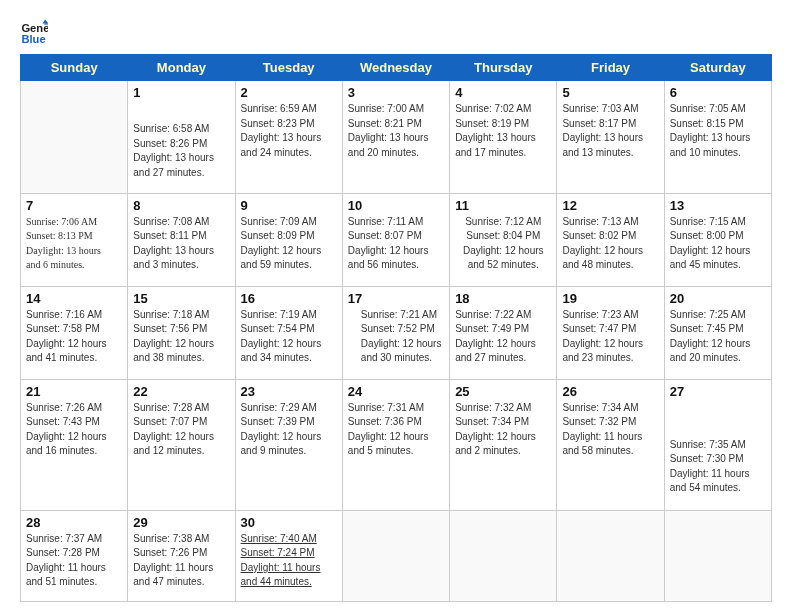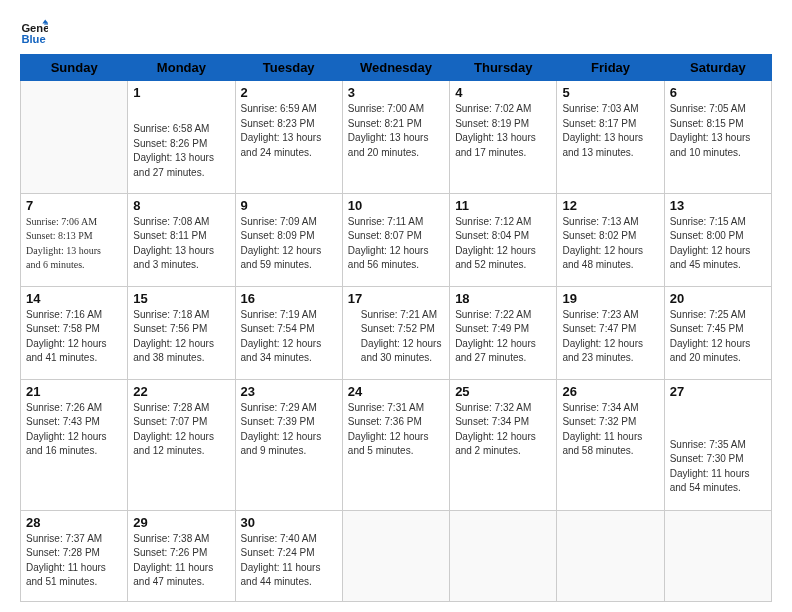--- a/index.html
+++ b/index.html
@@ -47,21 +47,21 @@
     }
     .calendar {
       flex: 1;
       border: 1px solid #ccc;
       border-collapse: collapse;
       width: 100%;
       table-layout: fixed;
     }
     .calendar th {
       background: #1565c0;
-      color: #000000;
+      color: #fef9c3;
       text-align: center;
       font-size: 13px;
       font-weight: bold;
       padding: 5px 2px;
       border: 1px solid #1565c0;
     }
     .calendar td {
       border: 1px solid #ccc;
       vertical-align: top;
       padding: 4px 5px;
@@ -194,21 +194,21 @@
           </td>
           <td>
             <span class="day-num">10</span>
             <div class="day-info" style="white-space: pre-line;">Sunrise: 7:11 AM
 Sunset: 8:07 PM
 Daylight: 12 hours
 and 56 minutes.</div>
           </td>
           <td>
             <span class="day-num">11</span>
-            <div class="day-info" style="white-space: pre-line;">Sunrise: 7:12 AM
+            <div class="day-info" style="white-space: pre-line; text-align: center;">Sunrise: 7:12 AM
 Sunset: 8:04 PM
 Daylight: 12 hours
 and 52 minutes.</div>
           </td>
           <td>
             <span class="day-num">12</span>
             <div class="day-info" style="white-space: pre-line;">Sunrise: 7:13 AM
 Sunset: 8:02 PM
 Daylight: 12 hours
 and 48 minutes.</div>
@@ -333,21 +333,21 @@
           </td>
           <td>
             <span class="day-num">29</span>
             <div class="day-info" style="white-space: pre-line;">Sunrise: 7:38 AM
 Sunset: 7:26 PM
 Daylight: 11 hours
 and 47 minutes.</div>
           </td>
           <td>
             <span class="day-num">30</span>
-            <div class="day-info" style="white-space: pre-line;">Sunrise: 7:40 AM
+            <div class="day-info" style="white-space: pre-line; text-decoration: underline;">Sunrise: 7:40 AM
 Sunset: 7:24 PM
 Daylight: 11 hours
 and 44 minutes.</div>
           </td>
           <td class="empty-cell"></td>
           <td class="empty-cell"></td>
           <td class="empty-cell"></td>
           <td class="empty-cell"></td>
         </tr>
       </tbody>

